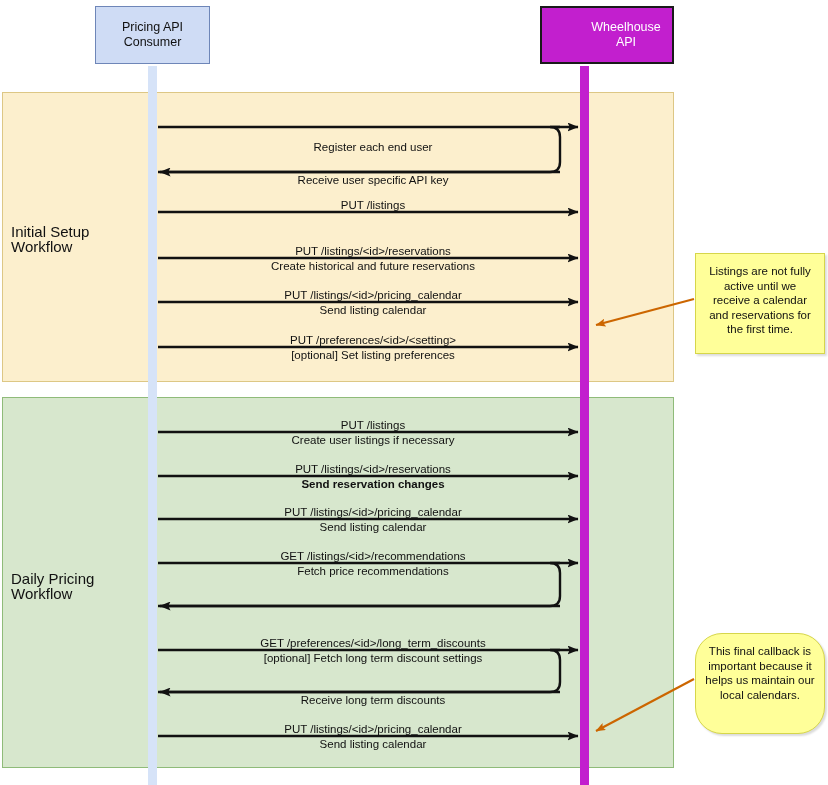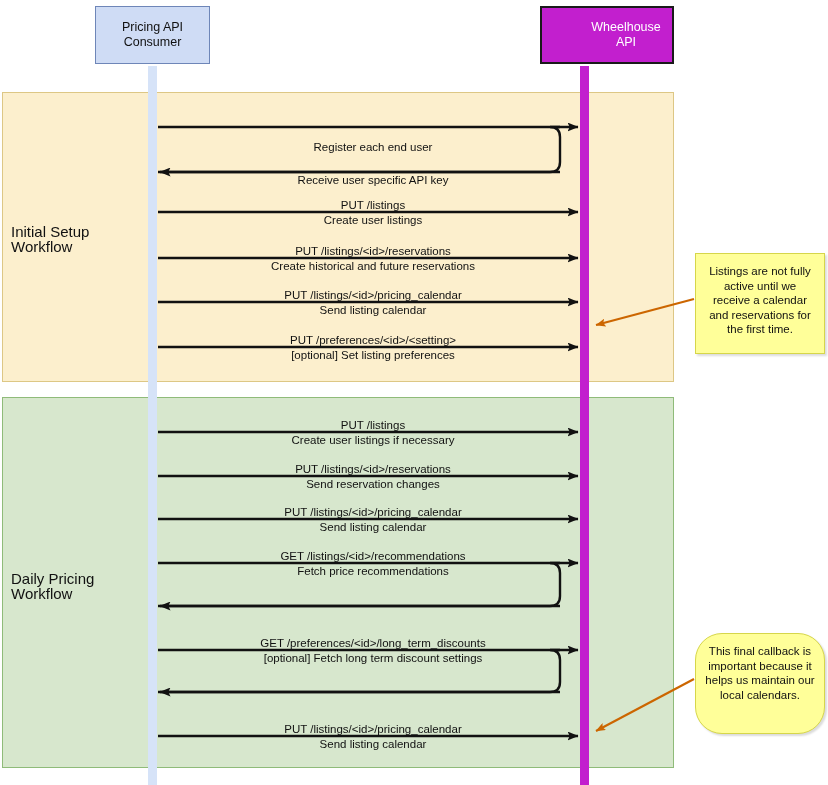--- a/index.html
+++ b/index.html
@@ -130,44 +130,44 @@
       <line x1="694" y1="299" x2="596" y2="325" marker-end="url(#ah-note)"></line>
       <line x1="694" y1="679" x2="596" y2="731" marker-end="url(#ah-note)"></line>
     </g>
   </svg>
 
   <div class="msg-bot" style="left:168px;top:129px;width:410px;margin-top:12px;">Register each end user</div>
 
   <div class="msg-bot" style="left:168px;top:174px;width:410px;">Receive user specific API key</div>
 
   <div class="msg-top" style="left:168px;top:199px;width:410px;">PUT /listings</div>
-  <div class="msg-bot" style="left:168px;top:214px;width:410px;">Create user listings</div>
 
   <div class="msg-top" style="left:168px;top:245px;width:410px;">PUT /listings/&lt;id&gt;/reservations</div>
   <div class="msg-bot" style="left:168px;top:260px;width:410px;">Create historical and future reservations</div>
 
   <div class="msg-top" style="left:168px;top:289px;width:410px;">PUT /listings/&lt;id&gt;/pricing_calendar</div>
   <div class="msg-bot" style="left:168px;top:304px;width:410px;">Send listing calendar</div>
 
   <div class="msg-top" style="left:168px;top:334px;width:410px;">PUT /preferences/&lt;id&gt;/&lt;setting&gt;</div>
   <div class="msg-bot" style="left:168px;top:349px;width:410px;">[optional] Set listing preferences</div>
 
   <div class="msg-top" style="left:168px;top:419px;width:410px;">PUT /listings</div>
   <div class="msg-bot" style="left:168px;top:434px;width:410px;">Create user listings if necessary</div>
 
   <div class="msg-top" style="left:168px;top:463px;width:410px;">PUT /listings/&lt;id&gt;/reservations</div>
-  <div class="msg-bot" style="left:168px;top:478px;width:410px;">Send reservation changes</div>
+  <div class="msg-bot" style="left:168px;top:478px;width:410px;font-weight:bold;">Send reservation changes</div>
 
   <div class="msg-top" style="left:168px;top:506px;width:410px;">PUT /listings/&lt;id&gt;/pricing_calendar</div>
   <div class="msg-bot" style="left:168px;top:521px;width:410px;">Send listing calendar</div>
 
   <div class="msg-top" style="left:168px;top:550px;width:410px;">GET /listings/&lt;id&gt;/recommendations</div>
   <div class="msg-bot" style="left:168px;top:565px;width:410px;">Fetch price recommendations</div>
 
 
   <div class="msg-top" style="left:168px;top:637px;width:410px;">GET /preferences/&lt;id&gt;/long_term_discounts</div>
   <div class="msg-bot" style="left:168px;top:652px;width:410px;">[optional] Fetch long term discount settings</div>
 
+  <div class="msg-bot" style="left:168px;top:694px;width:410px;">Receive long term discounts</div>
 
   <div class="msg-top" style="left:168px;top:723px;width:410px;">PUT /listings/&lt;id&gt;/pricing_calendar</div>
   <div class="msg-bot" style="left:168px;top:738px;width:410px;">Send listing calendar</div>
 
 </div>
 
 </body></html>

